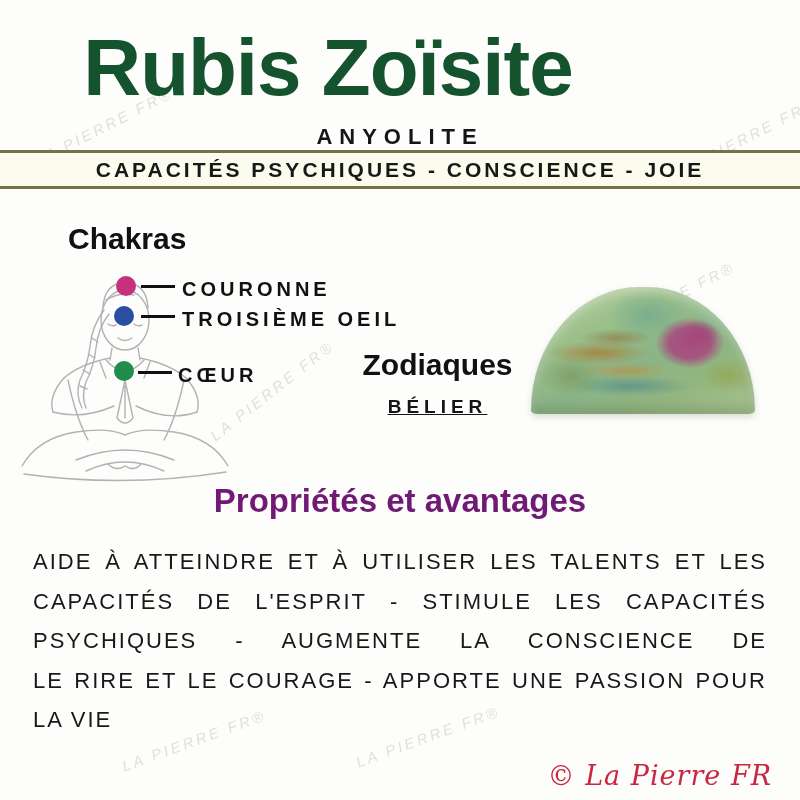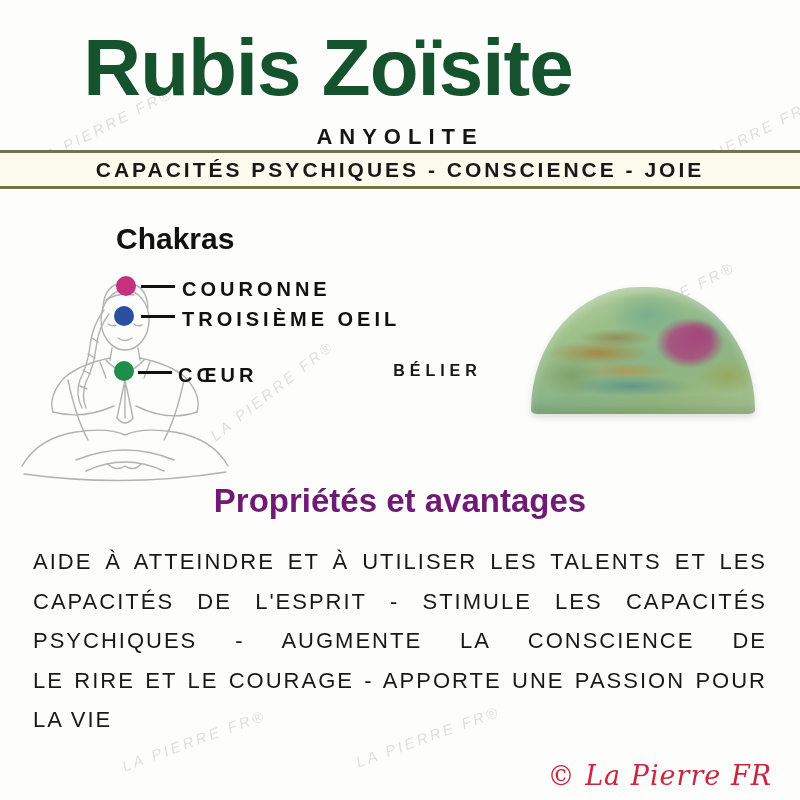--- a/index.html
+++ b/index.html
@@ -25,42 +25,42 @@
   }
   .banner{
     position:absolute;top:150px;left:0;width:800px;height:39px;box-sizing:border-box;
     background:#fbfbee;border-top:3px solid #73734a;border-bottom:3px solid #73734a;
     display:flex;align-items:center;justify-content:center;
     font-size:21px;font-weight:bold;letter-spacing:3px;color:#181818;
   }
   
   .chakras-heading{
     position:absolute;top:222px;left:68px;
-    font-size:30px;font-weight:bold;color:#111;margin-left:48px;
+    font-size:30px;font-weight:bold;color:#111;
   }
   .figure-svg{position:absolute;left:8px;top:268px;}
   .chakra-dot{position:absolute;border-radius:50%;width:20px;height:20px;}
   .dot-0{left:116px;top:276px;}
   .dot-1{left:114px;top:306px;}
   .dot-2{left:114px;top:361px;}
   .chakra-line{position:absolute;height:3px;background:#111;}
   .line-0{left:141px;top:285px;width:34px;}
   .line-1{left:141px;top:315px;width:34px;}
   .line-2{left:138px;top:371px;width:34px;}
   .chakra-label{
     position:absolute;font-size:20px;font-weight:bold;letter-spacing:4px;
     color:#111;white-space:nowrap;
   }
   .label-0{left:182px;top:278px;}
   .label-1{left:182px;top:308px;}
   .label-2{left:178px;top:364px;}
   
   .zodiac{position:absolute;left:330px;top:348px;width:215px;text-align:center;}
   .zodiac-heading{font-size:30px;font-weight:bold;color:#111;}
-  .zodiac-value{margin-top:14px;font-size:16px;font-weight:bold;letter-spacing:5px;color:#151515;}
+  .zodiac-value{margin-top:14px;font-size:19px;font-weight:bold;letter-spacing:5px;color:#151515;text-decoration:underline;}
   
   .stone{
     position:absolute;left:531px;top:287px;width:224px;height:127px;
     border-radius:50% 50% 3% 3% / 100% 100% 3% 3%;
     background:
       radial-gradient(ellipse 46px 34px at 71% 44%, rgba(168,70,126,.95) 0%, rgba(168,70,126,.85) 45%, rgba(168,70,126,0) 75%),
       radial-gradient(ellipse 24px 18px at 75% 38%, rgba(128,42,92,.8) 0%, rgba(128,42,92,0) 80%),
       radial-gradient(ellipse 70px 16px at 30% 52%, rgba(168,121,48,.75) 0%, rgba(168,121,48,0) 75%),
       radial-gradient(ellipse 60px 12px at 42% 66%, rgba(190,140,60,.6) 0%, rgba(190,140,60,0) 75%),
       radial-gradient(ellipse 50px 12px at 38% 40%, rgba(140,100,40,.5) 0%, rgba(140,100,40,0) 75%),
@@ -146,20 +146,21 @@
 
 <span class="chakra-line line-0"></span>
 <span class="chakra-line line-1"></span>
 <span class="chakra-line line-2"></span>
 
 <span class="chakra-label label-0">COURONNE</span>
 <span class="chakra-label label-1">TROISIÈME OEIL</span>
 <span class="chakra-label label-2">CŒUR</span>
 
 <div class="zodiac">
+  <div class="zodiac-heading">Zodiaques</div>
   <div class="zodiac-value">BÉLIER</div>
 </div>
 
 <div class="stone"></div>
 
 <div class="props-heading">Propriétés et avantages</div>
 <div class="props-text">
   <div class="jline">AIDE À ATTEINDRE ET À UTILISER LES TALENTS ET LES</div>
   <div class="jline">CAPACITÉS DE L'ESPRIT - STIMULE LES CAPACITÉS</div>
   <div class="jline">PSYCHIQUES - AUGMENTE LA CONSCIENCE DE</div>

